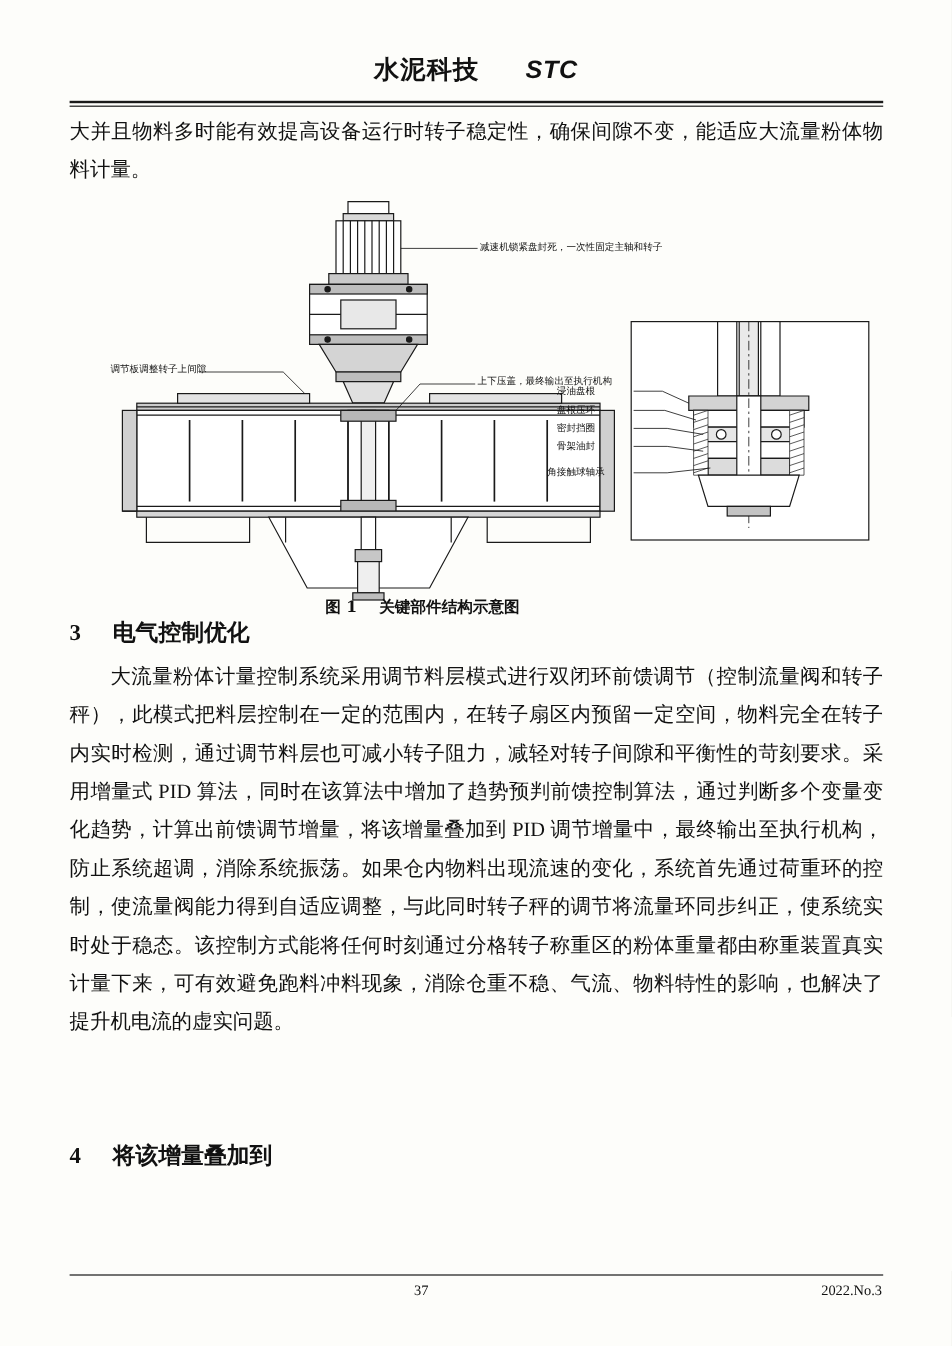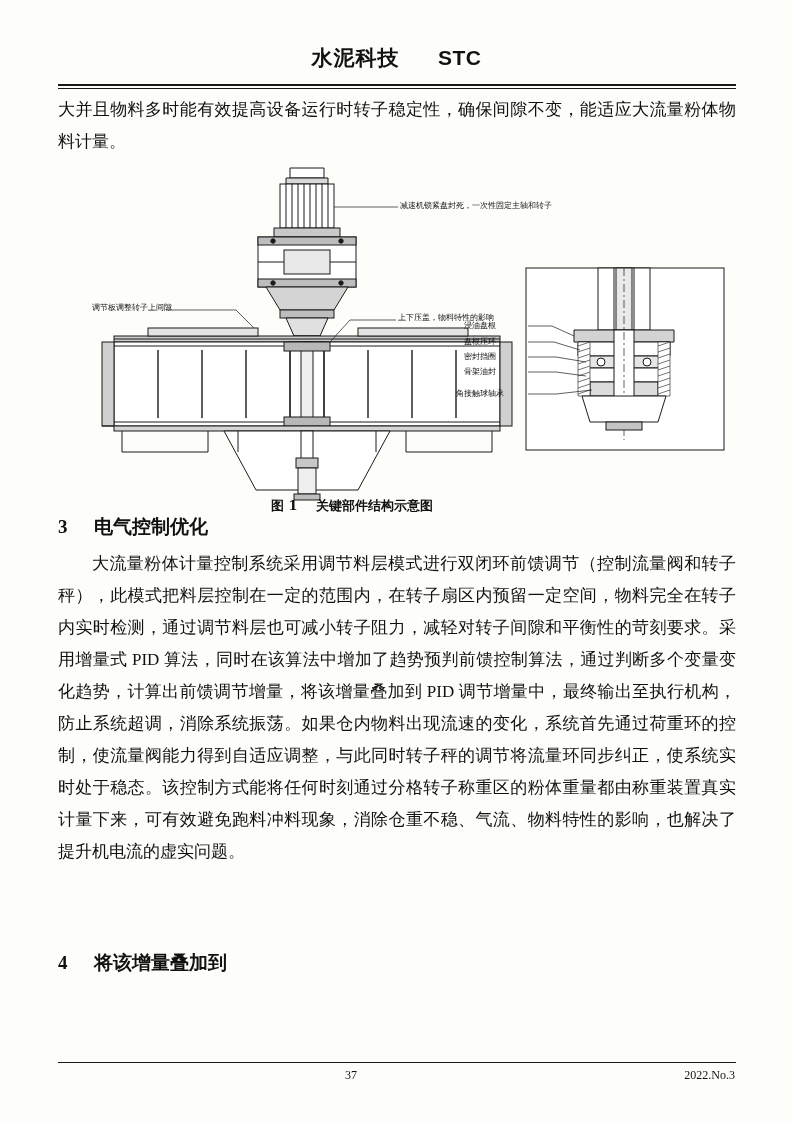--- a/index.html
+++ b/index.html
@@ -128,21 +128,21 @@
   }
   svg { display: block; }
 </style>
 </head>
 <body>
 
 <div class="page">
 
   <div class="header">
     <span>水泥科技</span>
-    <span class="stc" style="margin-left:30px;">STC</span>
+    <span class="stc" style="margin-left:30px;font-style:italic;">STC</span>
   </div>
 
   <div class="rule-top"></div>
   <div class="rule-top-2"></div>
 
   <div class="body-text para-top">大并且物料多时能有效提高设备运行时转子稳定性，确保间隙不变，能适应大流量粉体物料计量。</div>
 
   <div class="figure">
     <svg width="678" height="350" viewBox="0 0 678 350">
       <g stroke="#1a1a1a" fill="none" stroke-width="1">
@@ -285,21 +285,21 @@
         <line x1="498" y1="197" x2="470" y2="197" stroke-width="0.7"></line>
         <line x1="528" y1="216" x2="498" y2="212" stroke-width="0.7"></line>
         <line x1="498" y1="212" x2="470" y2="212" stroke-width="0.7"></line>
         <line x1="534" y1="230" x2="498" y2="234" stroke-width="0.7"></line>
         <line x1="498" y1="234" x2="470" y2="234" stroke-width="0.7"></line>
       </g>
     </svg>
 
     <div class="lbl" style="left:342px; top:40px;">减速机锁紧盘封死，一次性固定主轴和转子</div>
     <div class="lbl" style="left:34px; top:142px;">调节板调整转子上间隙</div>
-    <div class="lbl" style="left:340px; top:152px;">上下压盖，物料特性的影响</div>
+    <div class="lbl" style="left:340px; top:152px;">上下压盖，最终输出至执行机构</div>
 
     <div class="lbl" style="left:406px; top:160px;">浸油盘根</div>
     <div class="lbl" style="left:406px; top:176px;text-align:center;">盘根压环</div>
     <div class="lbl" style="left:406px; top:191px;">密封挡圈</div>
     <div class="lbl" style="left:406px; top:206px;">骨架油封</div>
     <div class="lbl" style="left:398px; top:228px;">角接触球轴承</div>
   </div>
 
   <div class="fig-caption">
     <span>图 1</span>

